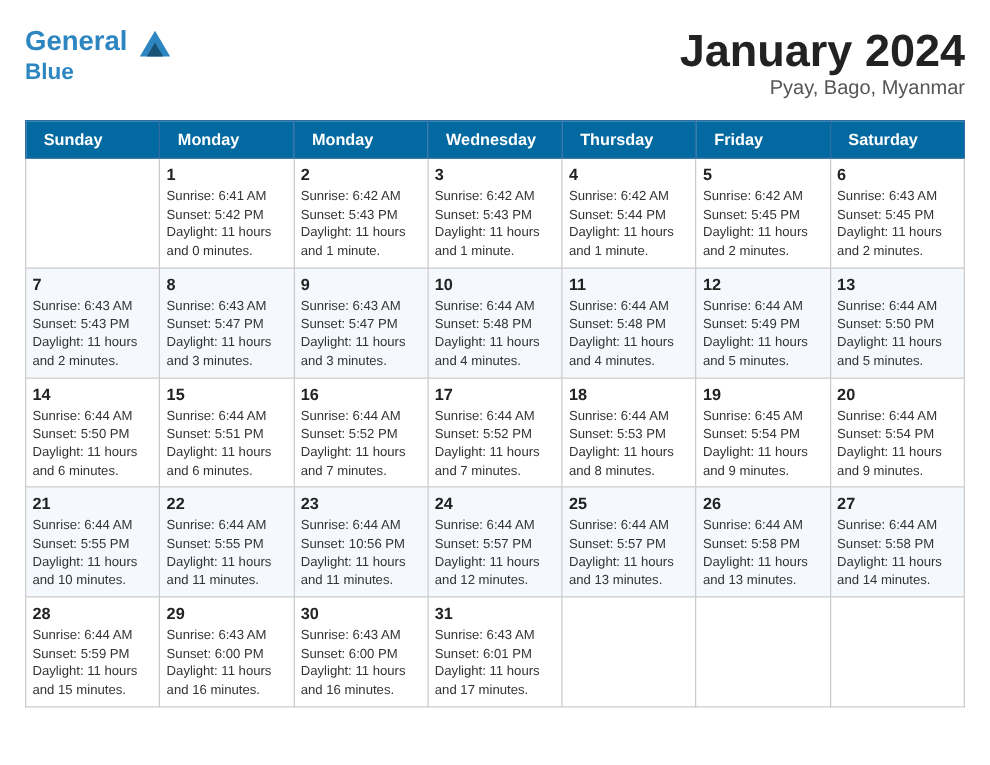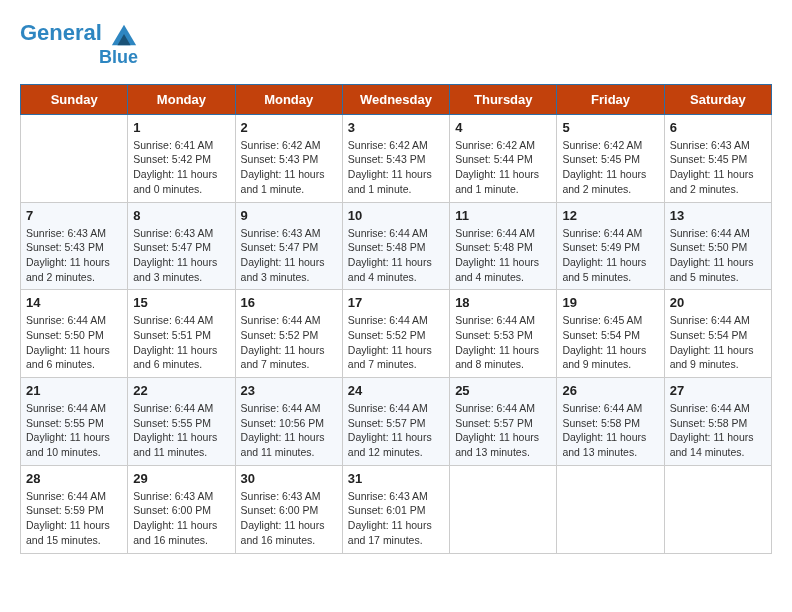--- a/index.html
+++ b/index.html
@@ -12,21 +12,20 @@
     }
     .header {
       display: flex;
       justify-content: space-between;
       align-items: flex-start;
       margin-bottom: 16px;
     }
     .logo {
       display: flex;
       align-items: center;
-      text-align: right;
     }
     .logo-text {
       font-size: 22px;
       font-weight: bold;
       color: #1a5276;
       line-height: 1.1;
     }
     .logo-text span {
       color: #2e86c1;
     }
@@ -46,26 +45,26 @@
     .location {
       font-size: 16px;
       color: #555;
     }
     .calendar {
       width: 100%;
       border-collapse: collapse;
       font-size: 11px;
     }
     .calendar thead tr th {
-      background-color: #c2410c;
+      background-color: #0369a1;
       color: #fff;
       font-size: 13px;
       font-weight: bold;
-      padding: 7px 1px;
-      text-align: center;
+      padding: 7px 14px;
+      text-align: left;
       border: 1px solid #2e6da4;
     }
     .calendar tbody tr td {
       border: 1px solid #ccc;
       vertical-align: top;
       padding: 5px;
       width: 107px;
       min-height: 80px;
       background: #fff;
     }
@@ -99,20 +98,22 @@
           <svg class="logo-icon" viewBox="0 0 30 28" xmlns="http://www.w3.org/2000/svg" style="display:inline-block;vertical-align:middle;margin-left:2px;">
             <polygon points="2,26 15,4 28,26" fill="#2e86c1" stroke="none"></polygon>
             <polygon points="8,26 15,14 22,26" fill="#1a5276" stroke="none"></polygon>
           </svg>
         </div>
       </div>
       <div class="logo-text" style="color:#2e86c1;font-size:18px;">Blue</div>
     </div>
   </div>
   <div class="title-block">
+    <div class="month-year">January 2024</div>
+    <div class="location">Pyay, Bago, Myanmar</div>
   </div>
 </div>
 
 <table class="calendar">
   <thead>
     <tr>
     <th>Sunday</th>
         <th>Monday</th>
         <th>Monday</th>
         <th>Wednesday</th>

